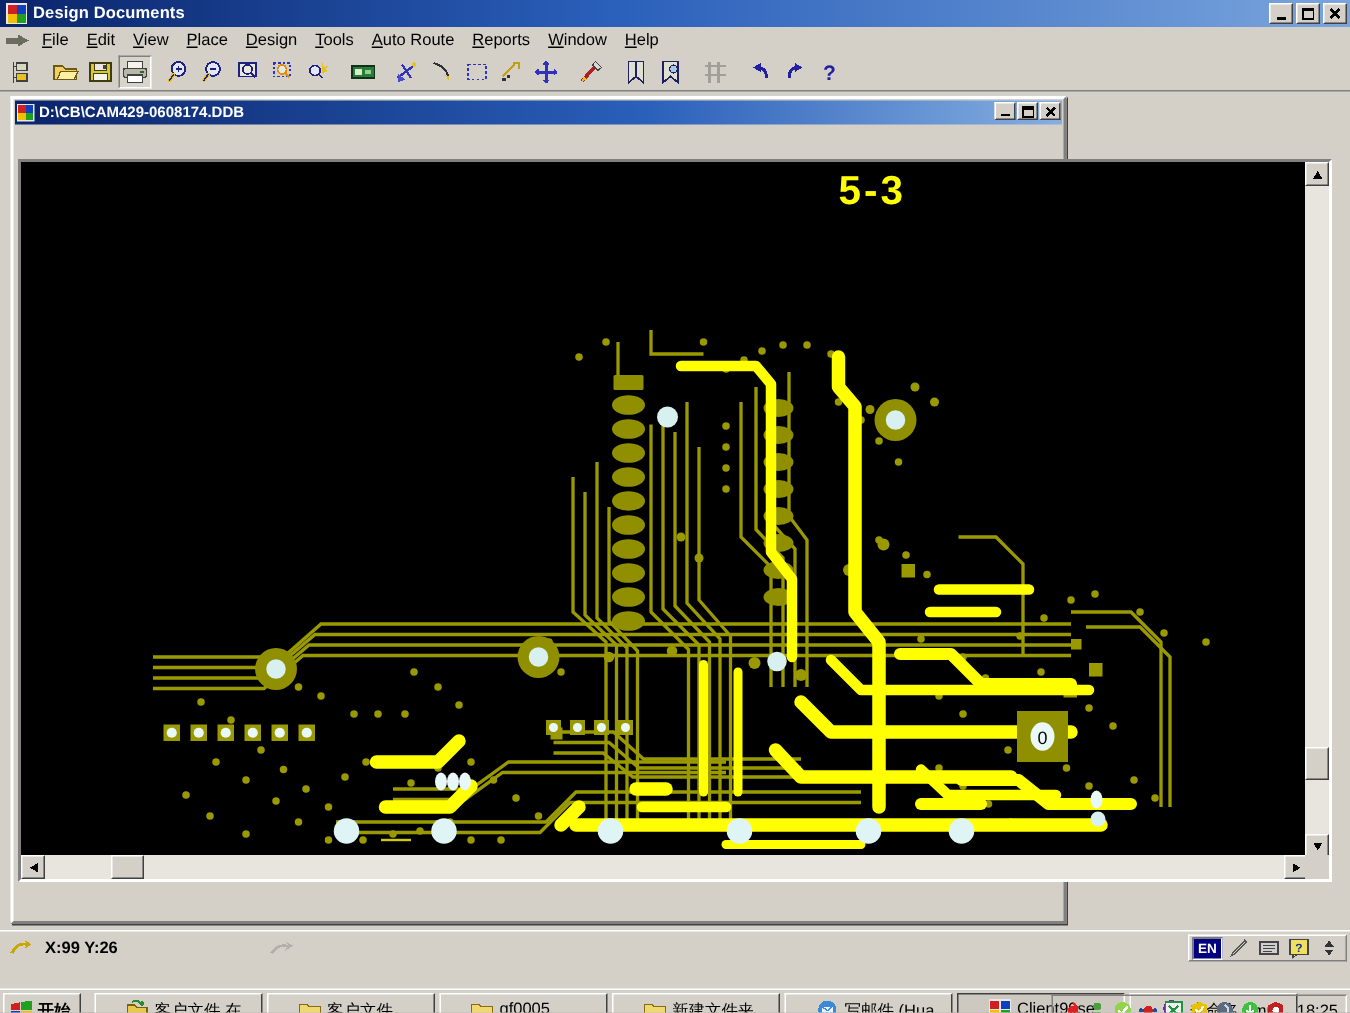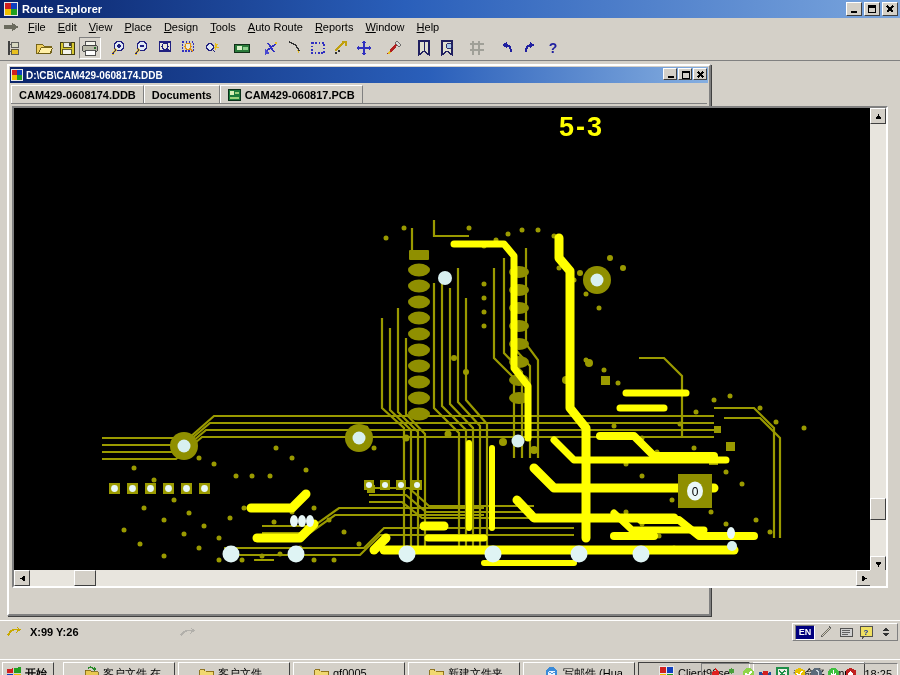--- a/index.html
+++ b/index.html
@@ -199,21 +199,21 @@
   <div class="app-titlebar">
     <span style="display:inline-block;width:14px;height:14px;margin-left:2px;">
       <svg width="14" height="14" viewBox="0 0 14 14">
         <rect x="0" y="0" width="14" height="14" fill="#e8e8e8"></rect>
         <rect x="1" y="1" width="6" height="6" fill="#d02020"></rect>
         <rect x="7" y="1" width="6" height="6" fill="#1040c0"></rect>
         <rect x="1" y="7" width="6" height="6" fill="#f0c000"></rect>
         <rect x="7" y="7" width="6" height="6" fill="#20a020"></rect>
       </svg>
     </span>
-    <span class="app-title-text">Route Explorer</span>
+    <span class="app-title-text">Design Documents</span>
     <div class="winbtns">
       <div class="winbtn">
         <svg width="10" height="10" viewBox="0 0 10 10">
             <rect x="2" y="7" width="6" height="2" fill="#000"></rect>
           </svg>
       </div>
       <div class="winbtn">
         <svg width="10" height="10" viewBox="0 0 10 10">
             <rect x="1.5" y="1.5" width="7" height="7" fill="none" stroke="#000" stroke-width="1"></rect>
             <rect x="1.5" y="1.5" width="7" height="2" fill="#000"></rect>
@@ -439,40 +439,20 @@
             </svg>
         </div>
         <div class="mdi-winbtn">
           <svg width="9" height="9" viewBox="0 0 9 9">
               <path d="M1.8 1.8 L7.2 7.2 M7.2 1.8 L1.8 7.2" stroke="#000" stroke-width="1.5"></path>
             </svg>
         </div>
       </div>
     </div>
 
-    <div class="doctabs">
-      <div class="doctab">
-        <span>CAM429-0608174.DDB</span>
-      </div>
-      <div class="doctab">
-        <span>Documents</span>
-      </div>
-      <div class="doctab active">
-        <span style="display:inline-block;width:13px;height:12px;">
-          <svg width="13" height="12" viewBox="0 0 13 12">
-            <rect x="0.5" y="0.5" width="12" height="11" fill="#1a7a3a" stroke="#0a3018" stroke-width="1"></rect>
-            <rect x="2" y="2" width="4" height="4" fill="#d8f0b8"></rect>
-            <rect x="7" y="2.5" width="4" height="2" fill="#9ad07a"></rect>
-            <rect x="2" y="7.5" width="9" height="2" fill="#9ad07a"></rect>
-          </svg>
-        </span>
-        <span>CAM429-060817.PCB</span>
-      </div>
-      <div class="tabfill"></div>
-    </div>
 
     <div class="canvas-wrap">
       <div class="pcb">
         <svg width="858" height="464" viewBox="0 0 858 464">
           <rect x="0" y="0" width="858" height="464" fill="#000000"></rect>
 
           <defs>
             <g id="viapad">
               <circle r="14" fill="#8f8f00"></circle>
               <circle r="6.5" fill="#d8f0f0"></circle>

